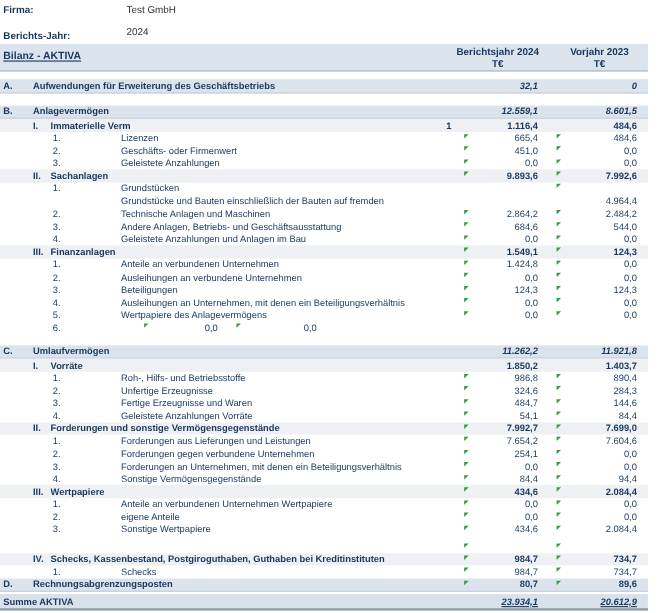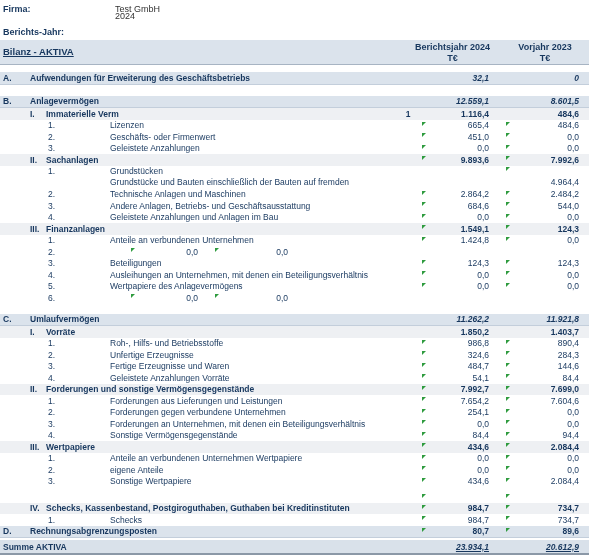--- a/index.html
+++ b/index.html
@@ -46,21 +46,21 @@
   .r.det2 .c-label div{line-height:11.5px;}
 </style>
 </head>
 <body>
 
 <div class="sheet">
 
   <div class="meta-line" style="top:4px;">Firma:</div>
   <div class="meta-value" style="top:4px;">Test GmbH</div>
   <div class="meta-line" style="top:27px;">Berichts-Jahr:</div>
-  <div class="meta-value" style="top:11px;">2024</div>
+  <div class="meta-value" style="top:24px;">2024</div>
 
   <div class="hband"></div>
   <div class="sheet-title">Bilanz - AKTIVA</div>
   <div class="h-col h-col1">
     <div>Berichtsjahr 2024</div>
     <div>T€</div>
   </div>
   <div class="h-col h-col2">
     <div>Vorjahr 2023</div>
     <div>T€</div>
@@ -185,20 +185,21 @@
       <span class="c-num">1.</span>
       <span class="c-label">Anteile an verbundenen Unternehmen</span>
       <span class="c-note"></span>
       <span class="c-val v1"><i class="flag" style="display: block;"></i><span class="vt">1.424,8</span></span>
       <span class="c-val c-val2"><i class="flag" style="display: block;"></i><span class="vt">0,0</span></span>
     </div>
       <div class="r det">
       <span class="c-letter"></span>
       <span class="c-roman"></span>
       <span class="c-num">2.</span>
+      <span class="c-label">Ausleihungen an verbundene Unternehmen</span>
       <span class="c-note"></span>
       <span class="c-val v1"><i class="flag" style="display: block;"></i><span class="vt">0,0</span></span>
       <span class="c-val c-val2"><i class="flag" style="display: block;"></i><span class="vt">0,0</span></span>
     </div>
       <div class="r det">
       <span class="c-letter"></span>
       <span class="c-roman"></span>
       <span class="c-num">3.</span>
       <span class="c-label">Beteiligungen</span>
       <span class="c-note"></span>

